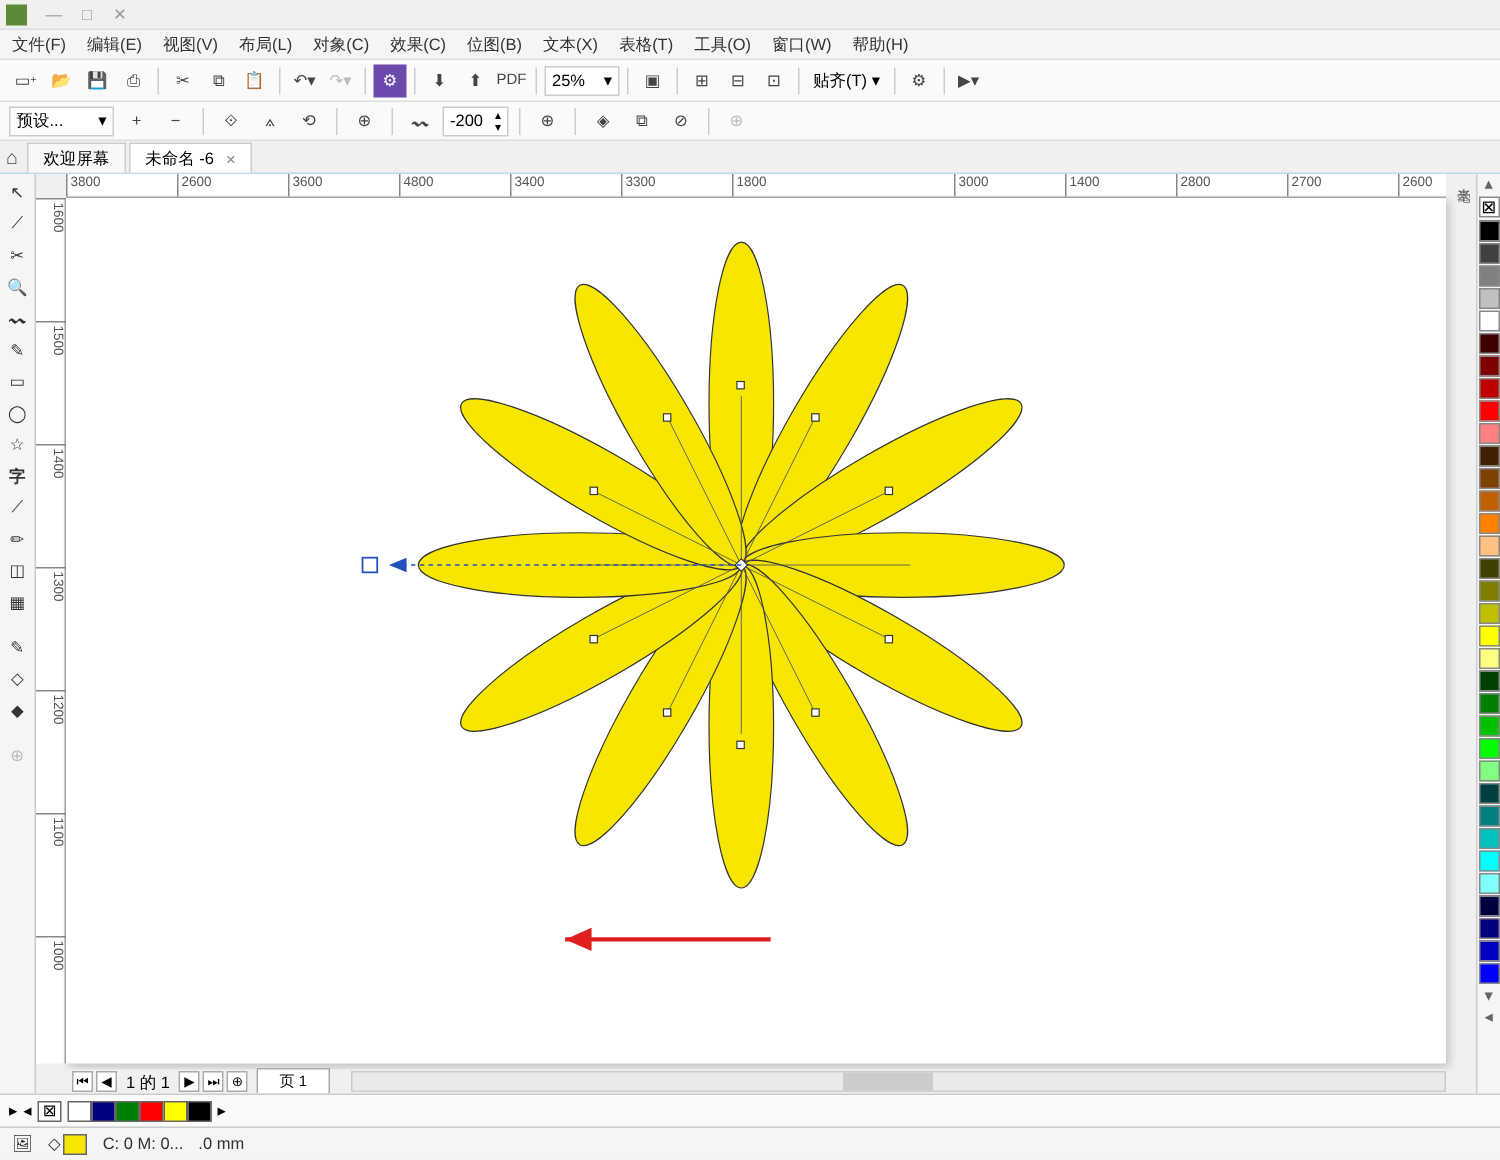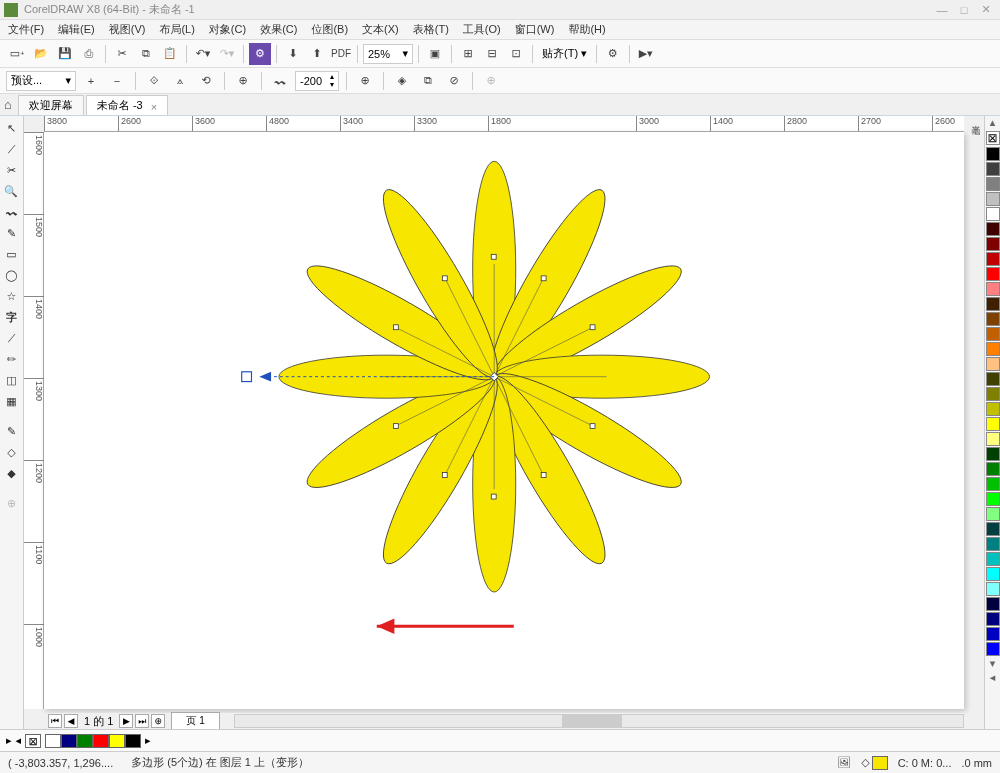--- a/index.html
+++ b/index.html
@@ -42,21 +42,20 @@
 .colorwell { width:16px; height:14px; border:1px solid #666; }
 .statusbar { position:absolute; bottom:0; left:0; right:0; height:22px; background:#f5f5f5; border-top:1px solid #ccc; display:flex; align-items:center; padding:0 8px; justify-content:space-between; color:#333; }
 .flower-canvas { position:absolute; inset:0; }
 .unit-label { position:absolute; top:2px; right:2px; font-size:9px; color:#666; writing-mode:vertical-rl; }
 </style>
 </head>
 <body>
 
 <div class="titlebar">
   <div class="logo"></div>
-  <div class="title">CorelDRAW X8 (64-Bit) - 未命名 -1</div>
   <div class="winbtn">—</div>
   <div class="winbtn">□</div>
   <div class="winbtn">✕</div>
 </div>
 
 <div class="menubar">
   <span>文件(F)</span>
   <span>编辑(E)</span>
   <span>视图(V)</span>
   <span>布局(L)</span>
@@ -135,21 +134,21 @@
   <div class="tsep"></div>
   <div class="tbtn" style="color:#bbb">⊕</div>
 </div>
 
 <div class="tabbar">
   <span class="home-icon">⌂</span>
   <div class="tab">
       <span>欢迎屏幕</span>
     </div>
   <div class="tab active">
-      <span>未命名 -3</span>
+      <span>未命名 -6</span>
       <span class="close">×</span>
     </div>
 </div>
 
 <div class="workspace">
 
   <div class="toolbox">
     <div class="tool">↖</div>
     <div class="tool">⟋</div>
     <div class="tool">✂</div>
@@ -320,23 +319,19 @@
       <div class="colorwell" style="background: rgb(0, 0, 128);"></div>
       <div class="colorwell" style="background: rgb(0, 128, 0);"></div>
       <div class="colorwell" style="background: rgb(255, 0, 0);"></div>
       <div class="colorwell" style="background: rgb(255, 255, 0);"></div>
       <div class="colorwell" style="background: rgb(0, 0, 0);"></div>
     </div>
   <span>▸</span>
 </div>
 
 <div class="statusbar">
-  <div style="display:flex;gap:18px;align-items:center">
-    <span>( -3,803.357, 1,296....</span>
-    <span>多边形 (5个边) 在 图层 1 上（变形）</span>
-  </div>
   <div style="display:flex;gap:10px;align-items:center">
     <span>🖼</span>
     <span style="display:flex;align-items:center;gap:2px">◇<span class="colorwell" style="background:#f7e600"></span></span>
     <span>C: 0 M: 0...</span>
     <span>.0 mm</span>
   </div>
 </div>
 
 </body></html>

